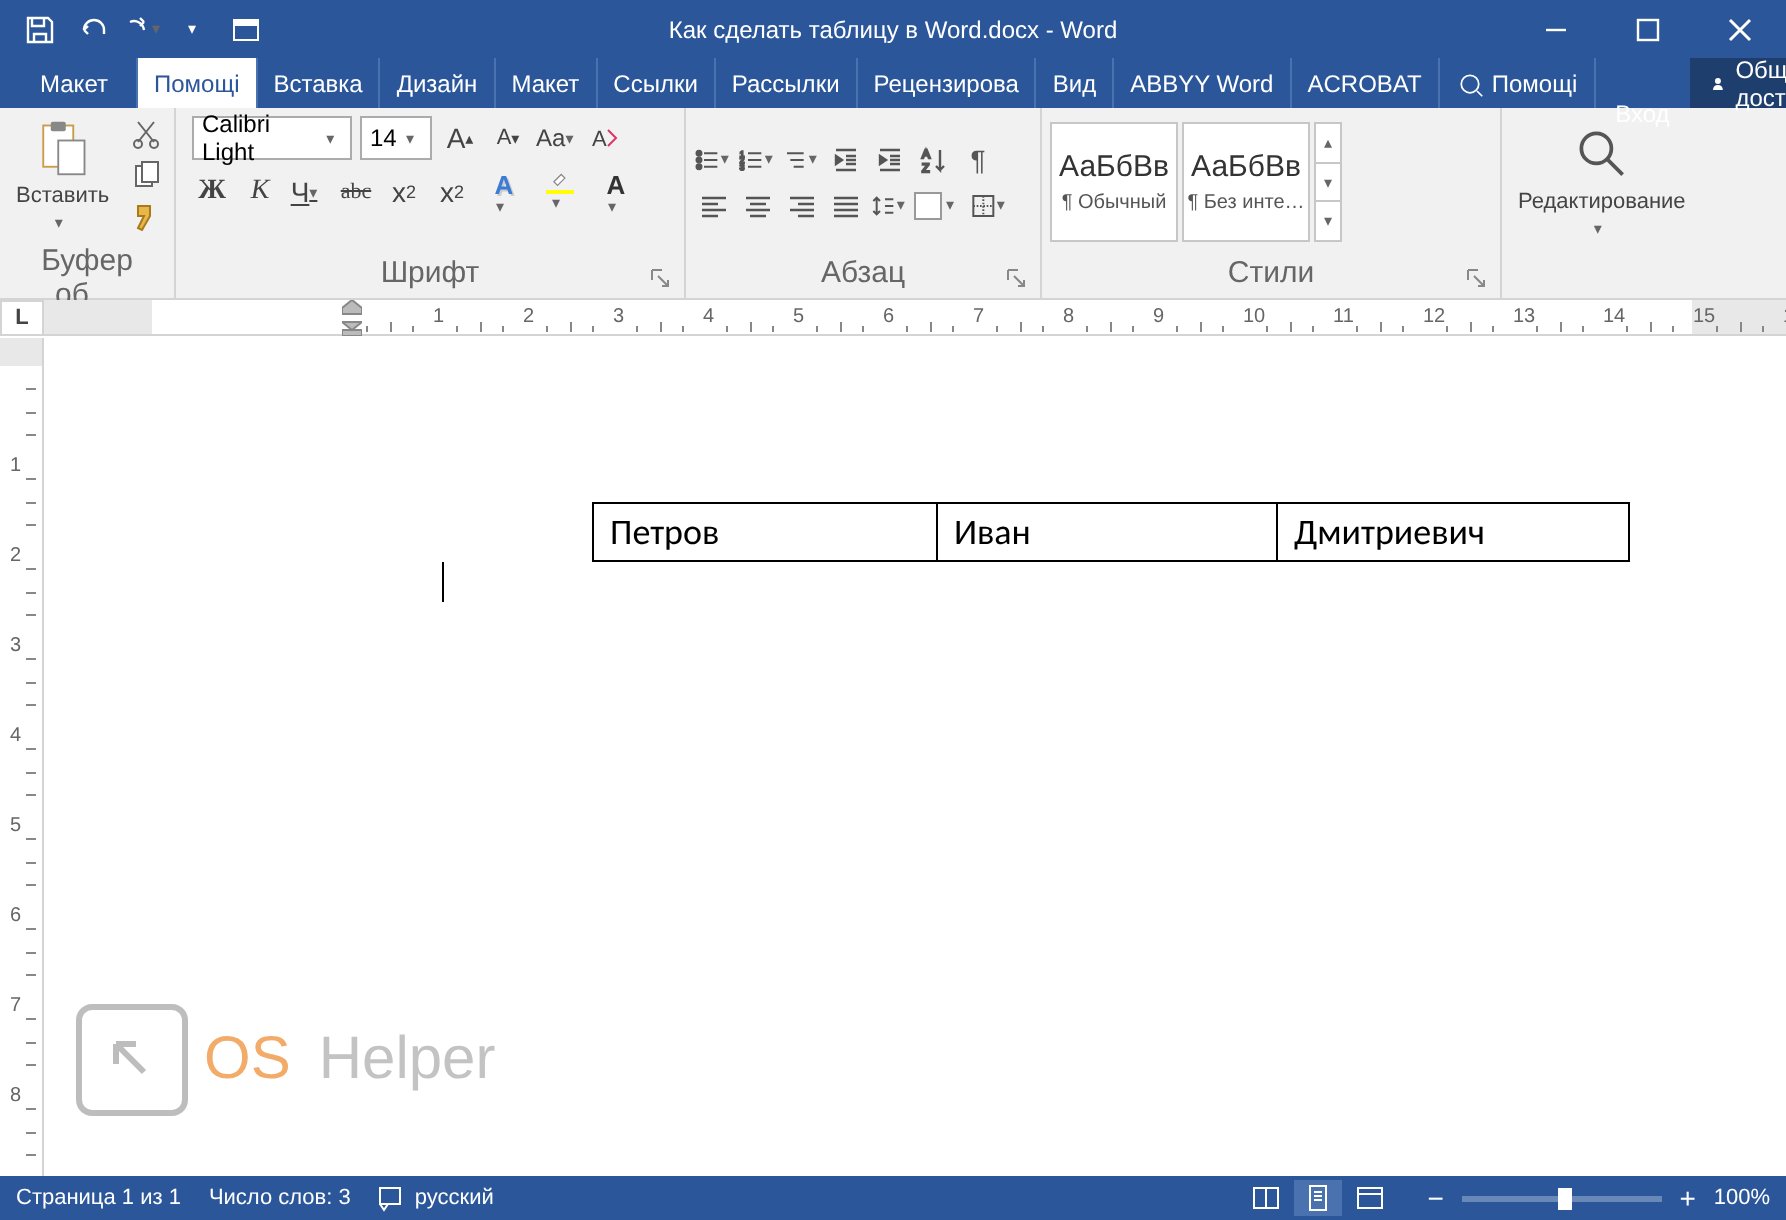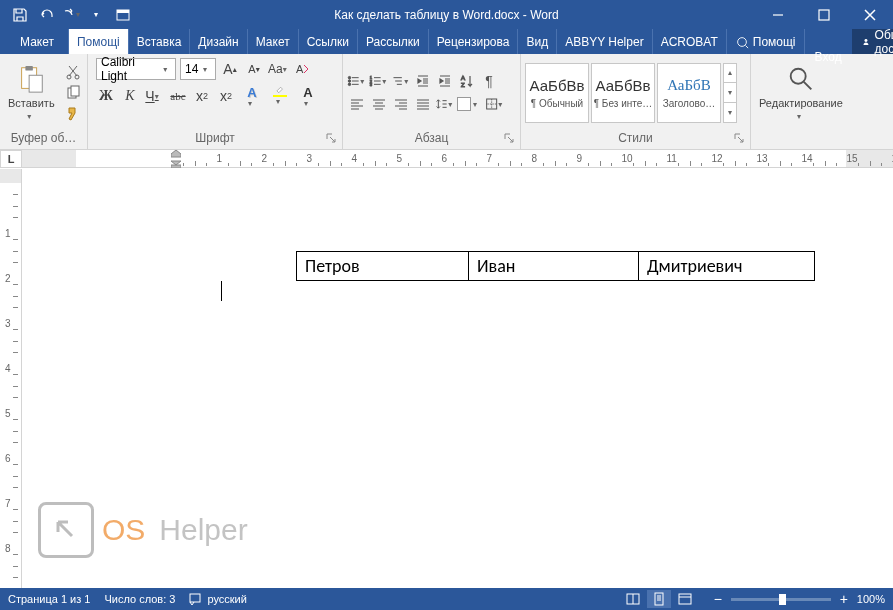--- a/index.html
+++ b/index.html
@@ -21,21 +21,21 @@
 .tab.file { padding:0 14px; }
 .tab.active { background:#fff; color:#2b579a; }
 .tab.tell svg { width:14px; height:14px; stroke:#fff; fill:none; margin-right:4px; }
 .share-btn { background:#1e3e6e; padding:0 10px; display:flex; align-items:center; color:#fff; margin-left:auto; height:25px; }
 .share-btn svg { width:14px; height:14px; fill:#fff; margin-right:5px; }
 .login-btn { padding:0 10px; display:flex; align-items:center; color:#fff;margin-top:28px; }
 
 .ribbon { height:96px; background:#f1f1f1; border-bottom:1px solid #d4d4d4; display:flex; }
 .group { border-right:1px solid #d4d4d4; display:flex; flex-direction:column; padding:2px 4px; }
 .group-body { flex:1; display:flex; align-items:center; gap:2px; }
-.group-label { text-align:right; font-size:12px; color:#666; padding:2px 0; display:flex; align-items:center; justify-content:center; gap:4px; position:relative; }
+.group-label { text-align:center; font-size:15px; color:#666; padding:2px 0; display:flex; align-items:center; justify-content:center; gap:4px; position:relative; }
 .group-label .launcher { position:absolute; right:2px; width:12px; height:12px; }
 .group-label .launcher svg { width:10px; height:10px; stroke:#888; fill:none; }
 
 .big-btn { display:flex; flex-direction:column; align-items:center; padding:2px 4px; gap:2px; }
 .big-btn .ico { width:32px; height:32px; display:flex; align-items:center; justify-content:center; }
 .big-btn .ico svg { width:30px; height:30px; }
 .big-btn .lbl { font-size:11px; color:#444; display:flex; flex-direction:column; align-items:center; line-height:13px; }
 .mini-col { display:flex; flex-direction:column; gap:3px; padding:2px; }
 .mini-col div { width:20px; height:18px; display:flex; align-items:center; justify-content:center; }
 .mini-col svg { width:16px; height:16px; }
@@ -163,21 +163,21 @@
 <div class="tabbar">
   <div class="tab file">Макет</div>
   <div class="tab active">Помощі</div>
   <div class="tab">Вставка</div>
   <div class="tab">Дизайн</div>
   <div class="tab">Макет</div>
   <div class="tab">Ссылки</div>
   <div class="tab">Рассылки</div>
   <div class="tab">Рецензирова</div>
   <div class="tab">Вид</div>
-  <div class="tab">ABBYY Helper</div>
+  <div class="tab">ABBYY Word</div>
   <div class="tab">ACROBAT</div>
   <div class="tab tell">
       <svg viewBox="0 0 16 16">
         <circle cx="8" cy="8" r="5" stroke="#fff"></circle>
         <path d="M12 12l3 3" stroke="#fff"></path>
       </svg>
       <span>Помощі</span>
     </div>
   <div class="login-btn">Вход</div>
   <div class="share-btn">
@@ -400,24 +400,20 @@
   <div class="group" style="width:230px">
     <div class="group-body">
       <div class="styles">
         <div class="style-box">
             <div class="preview">АаБбВв</div>
             <div class="sname">¶ Обычный</div>
           </div>
         <div class="style-box">
             <div class="preview">АаБбВв</div>
             <div class="sname">¶ Без инте…</div>
-          </div>
-        <div class="style-box head">
-            <div class="preview">АаБбВ</div>
-            <div class="sname">Заголово…</div>
           </div>
         <div class="style-nav">
             <div>▴</div>
             <div>▾</div>
             <div>▾</div>
           </div>
       </div>
     </div>
     <div class="group-label">
         <span>Стили</span>

